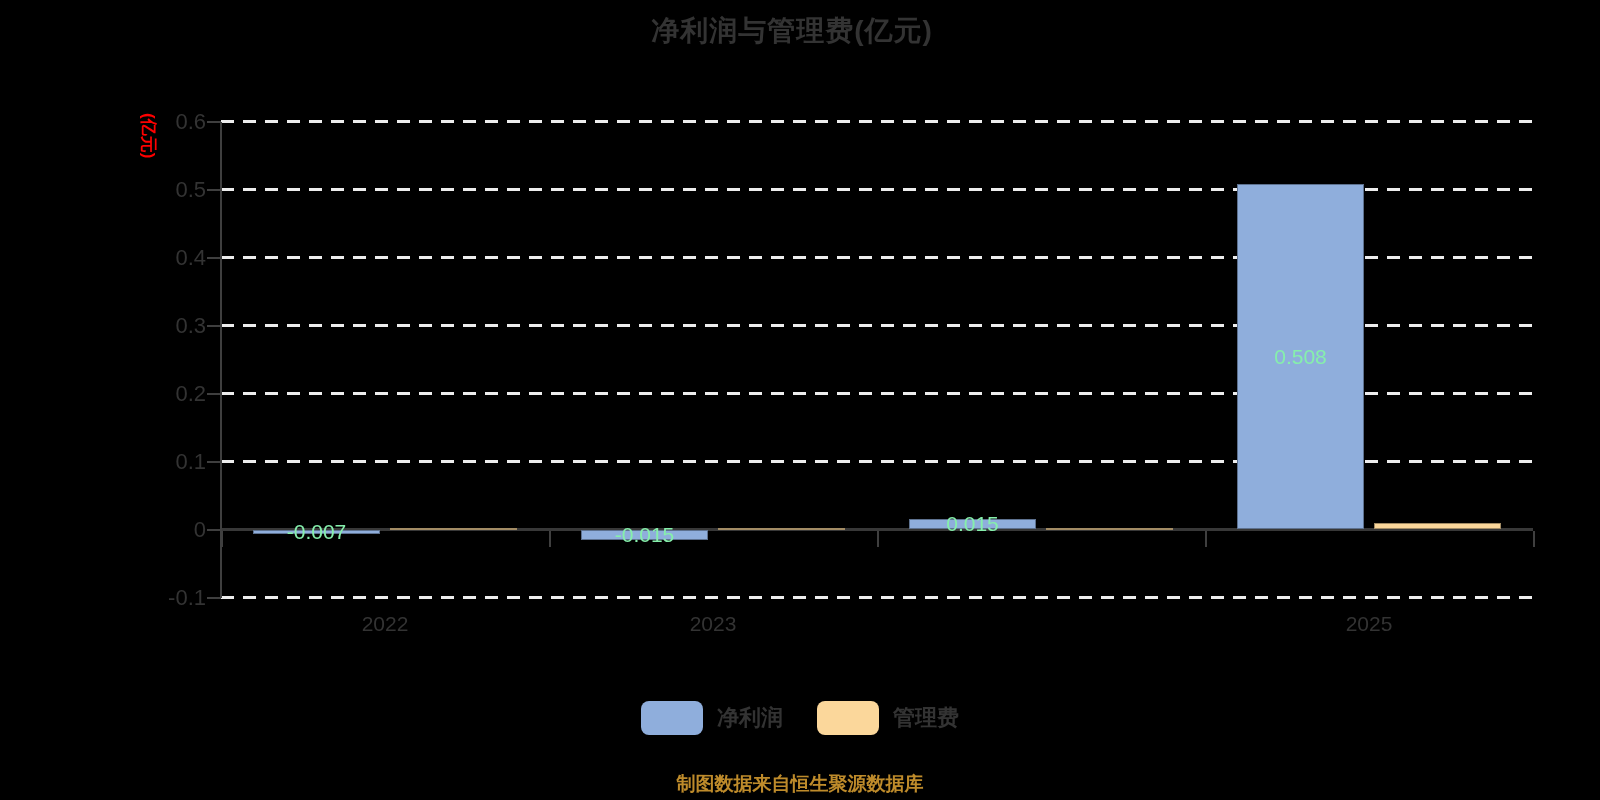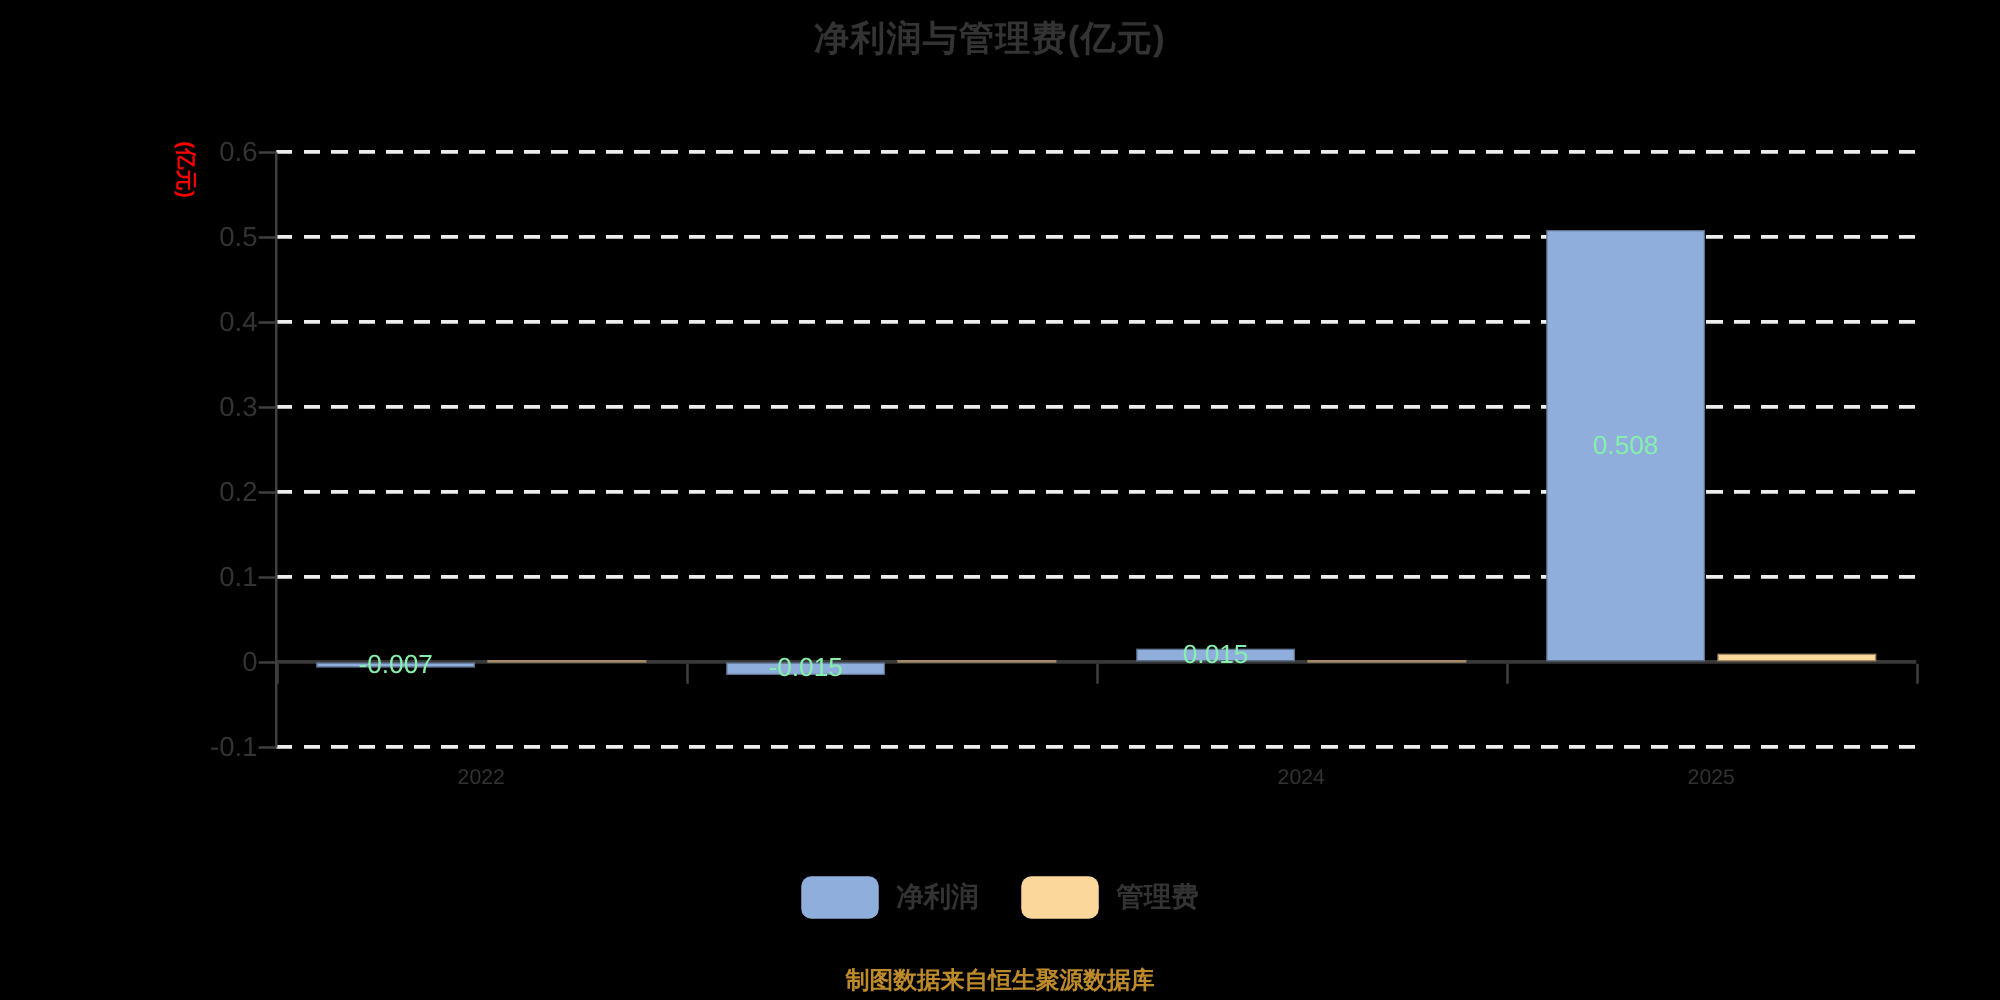--- a/index.html
+++ b/index.html
@@ -22,21 +22,21 @@
   .zero-axis{position:absolute;height:3px;background:#383838;}
   .y-axis{position:absolute;width:2px;background:#3F3F3F;}
   .ytick{position:absolute;height:2px;width:14px;background:#3F3F3F;}
   .ytick-label{
     position:absolute;width:110px;text-align:right;
     font-size:22px;color:#333333;line-height:22px;
   }
   .xtick{position:absolute;width:2px;height:16px;background:#3F3F3F;}
   .xtick-label{
     position:absolute;width:328px;text-align:center;
-    font-size:17px;color:#333333;
+    font-size:21px;color:#333333;
   }
   .ylabel{
     position:absolute;left:160px;top:113px;
     transform-origin:0 0;transform:rotate(90deg);
     color:#FF0000;font-size:17px;font-weight:bold;white-space:nowrap;
   }
   .bar{position:absolute;border:1px solid rgba(0,0,0,0.35);box-sizing:border-box;}
   .bar-label{
     position:absolute;width:160px;text-align:center;
     font-size:21px;color:#86efac;line-height:22px;
@@ -82,22 +82,22 @@
     <div class="zero-axis" style="left: 221px; top: 528px; width: 1312px;"></div>
     <div class="ytick" style="left: 207px; top: 528.5px;"></div>
     <div class="ytick-label" style="left: 96px; top: 518.5px;">0</div>
     <div class="gridline" style="left: 221px; top: 596px; width: 1312px;"></div>
     <div class="ytick" style="left: 207px; top: 596.5px;"></div>
     <div class="ytick-label" style="left: 96px; top: 586.5px;">-0.1</div>
     <div class="y-axis" style="left: 220px; top: 121.5px; height: 476px;"></div>
     <div class="xtick" style="left: 221px; top: 530.5px;"></div>
     <div class="xtick-label" style="left: 221px; top: 612px;">2022</div>
     <div class="xtick" style="left: 549px; top: 530.5px;"></div>
+    <div class="xtick-label" style="left: 549px; top: 612px;">2023</div>
     <div class="xtick" style="left: 877px; top: 530.5px;"></div>
-    <div class="xtick-label" style="left: 877px; top: 612px;">2024</div>
     <div class="xtick" style="left: 1205px; top: 530.5px;"></div>
     <div class="xtick-label" style="left: 1205px; top: 612px;">2025</div>
     <div class="xtick" style="left: 1533px; top: 530.5px;"></div>
     <div class="bar" style="left: 253px; top: 529.5px; width: 127px; height: 4.76px; background: rgb(143, 174, 220);"></div>
     <div class="bar-label" style="left: 236.5px; top: 520.88px;">-0.007</div>
     <div class="bar" style="left: 581px; top: 529.5px; width: 127px; height: 10.2px; background: rgb(143, 174, 220);"></div>
     <div class="bar-label" style="left: 564.5px; top: 523.6px;">-0.015</div>
     <div class="bar" style="left: 909px; top: 519.3px; width: 127px; height: 10.2px; background: rgb(143, 174, 220);"></div>
     <div class="bar-label" style="left: 892.5px; top: 513.4px;">0.015</div>
     <div class="bar" style="left: 1237px; top: 184.06px; width: 127px; height: 345.44px; background: rgb(143, 174, 220);"></div>

